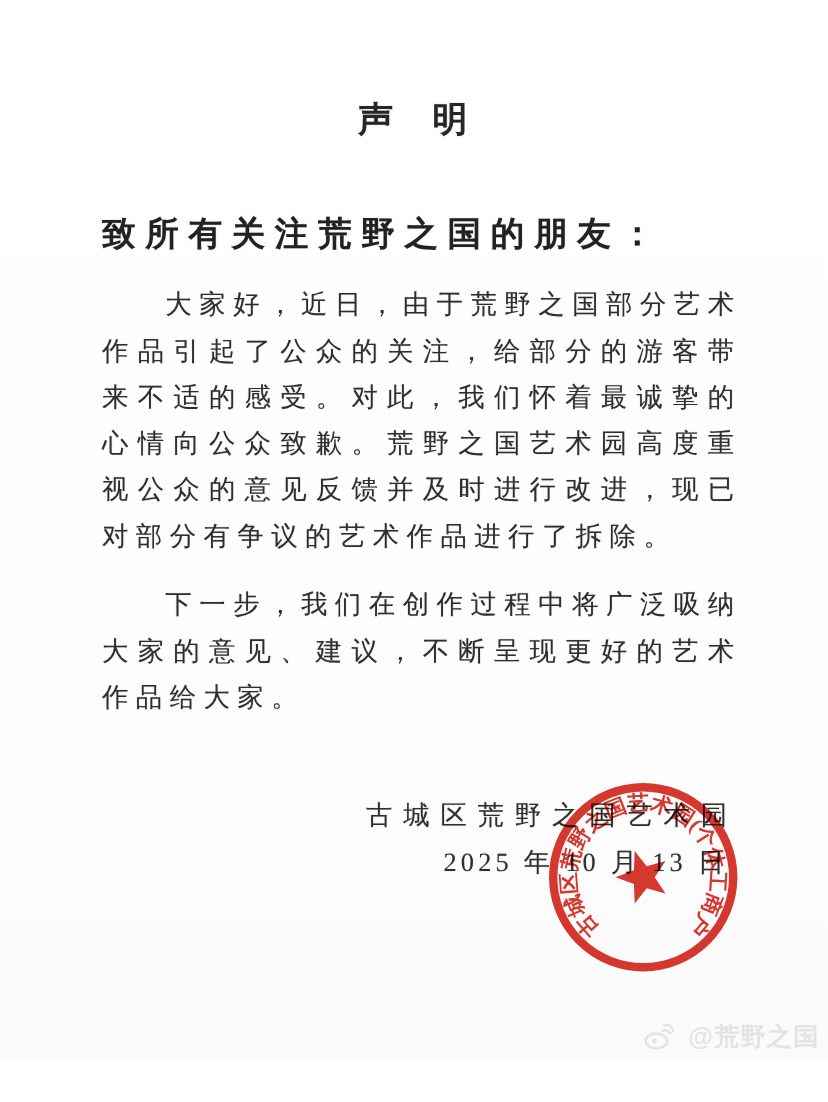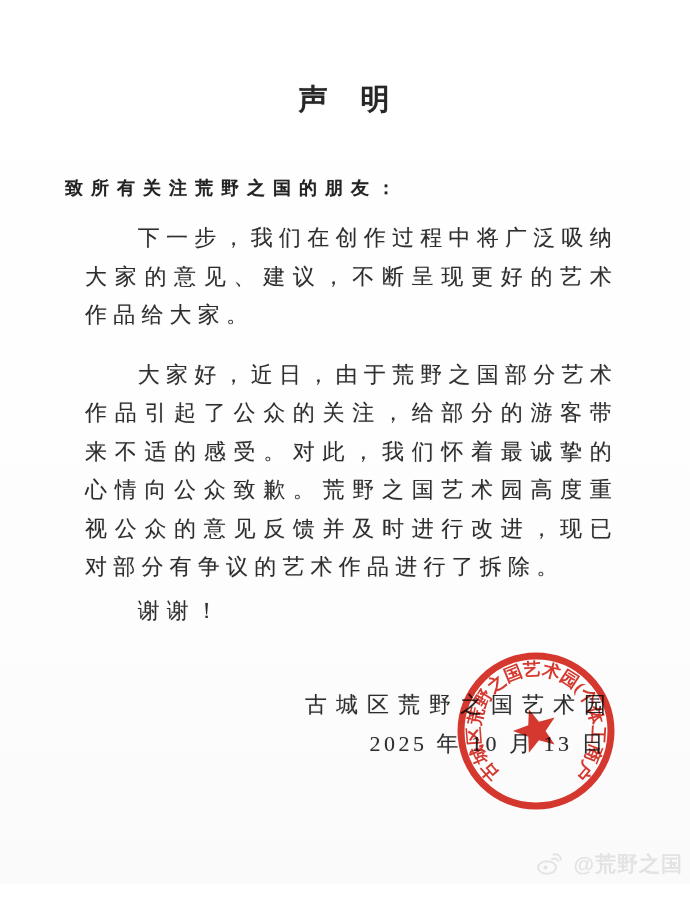--- a/index.html
+++ b/index.html
@@ -18,22 +18,22 @@
   .doc-title {
     margin: 80px 0 0 0;
     text-align: center;
     font-size: 29px;
     font-weight: 700;
     letter-spacing: 2px;
     color: #262626;
     text-shadow: 0 0 1px rgba(40,40,40,.35);
   }
   .greeting {
-    margin: 56px 74px 0 65px;
-    font-size: 18px;
+    margin: 56px 74px 0 85px;
+    font-size: 28px;
     font-weight: 700;
     letter-spacing: 8px;
     color: #222;
     text-shadow: 0 0 1px rgba(40,40,40,.3);
   }
   .para {
     margin: 21px 72px 0 85px;
     font-size: 22px;
     line-height: 38.5px;
     letter-spacing: 6.2px;
@@ -97,25 +97,24 @@
 </style>
 </head>
 <body>
 
 <div class="page">
 
   <h1 class="doc-title">声　明</h1>
 
   <p class="greeting">致所有关注荒野之国的朋友：</p>
 
+  <p class="para">大家好，近日，由于荒野之国部分艺术作品引起了公众的关注，给部分的游客带来不适的感受。对此，我们怀着最诚挚的心情向公众致歉。荒野之国艺术园高度重视公众的意见反馈并及时进行改进，现已对部分有争议的艺术作品进行了拆除。</p>
+
   <p class="para second">下一步，我们在创作过程中将广泛吸纳大家的意见、建议，不断呈现更好的艺术作品给大家。</p>
 
-  <p class="para">大家好，近日，由于荒野之国部分艺术作品引起了公众的关注，给部分的游客带来不适的感受。对此，我们怀着最诚挚的心情向公众致歉。荒野之国艺术园高度重视公众的意见反馈并及时进行改进，现已对部分有争议的艺术作品进行了拆除。</p>
-
-  <p class="thanks">谢谢！</p>
 
   <div class="sign-block">
     <p class="signature">古城区荒野之国艺术园</p>
     <p class="date">2025 年 10 月 13 日</p>
   </div>
 
   <div class="seal">
     <svg viewBox="0 0 172 178" xmlns="http://www.w3.org/2000/svg">
       <circle cx="86" cy="89" r="75" fill="none" stroke="#d5281e" stroke-width="7"></circle>
       <defs>

